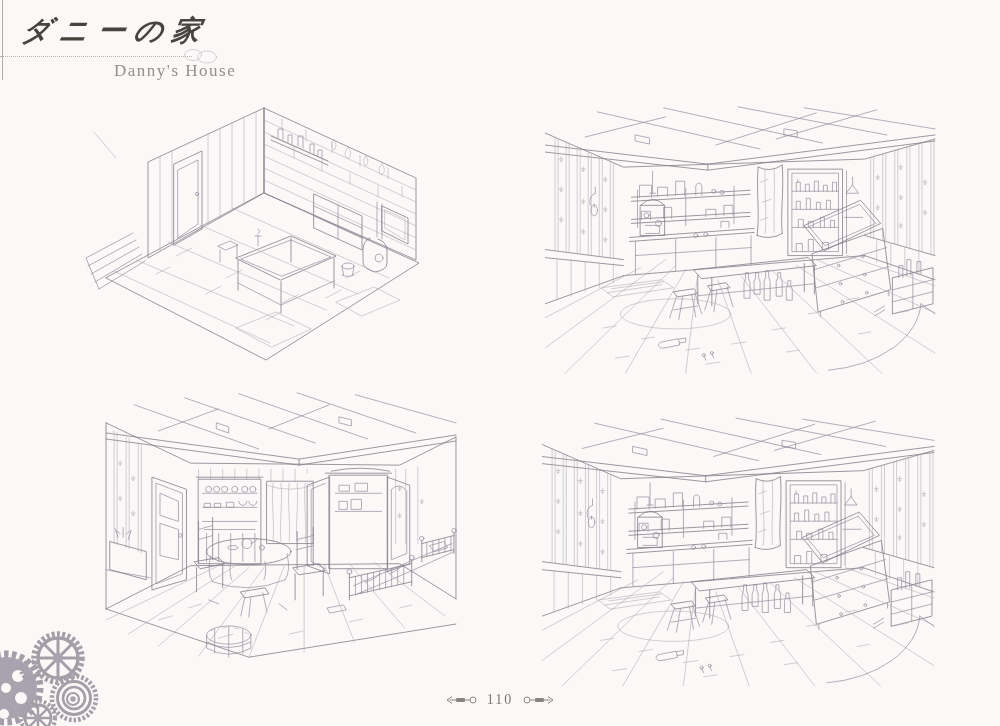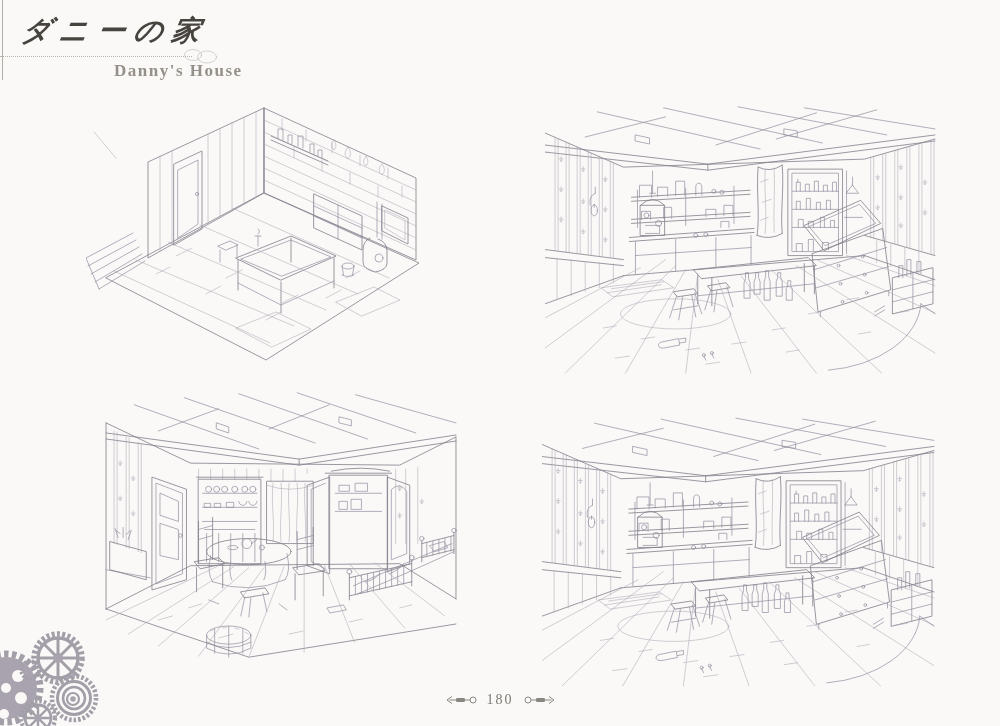--- a/index.html
+++ b/index.html
@@ -4,21 +4,21 @@
 <style>
   html,body{margin:0;padding:0;background:#e8e6e2;}
   .page{position:relative;width:1000px;height:726px;background:#faf9f7;overflow:hidden;
         font-family:"Liberation Serif","DejaVu Serif",serif;}
   
   .left-rule{position:absolute;left:2px;top:0;width:1px;height:80px;background:#b2aea8;}
   .title-jp{position:absolute;left:22px;top:12px;margin:0;font-size:28px;font-weight:600;
             color:#474440;letter-spacing:9px;transform:skewX(-10deg);font-style:italic;white-space:nowrap;}
   .title-rule{position:absolute;left:0;top:56px;width:192px;border-top:1px dotted #b9b5ae;}
   .title-flourish{position:absolute;left:180px;top:47px;}
-  .title-en{position:absolute;left:114px;top:61px;margin:0;font-size:17px;font-weight:700;
+  .title-en{position:absolute;left:114px;top:61px;margin:0;font-size:17px;font-weight:400;
             color:#96908a;letter-spacing:1.5px;white-space:nowrap;}
   
   .panel{position:absolute;}
   svg .sk{stroke:#857e8b;stroke-width:.8;fill:none;stroke-linecap:round;stroke-linejoin:round;}
   svg .lt{stroke:#aea8b6;stroke-width:.55;fill:none;stroke-linecap:round;}
   svg .md{stroke:#948da0;stroke-width:.7;fill:none;stroke-linecap:round;}
   
   .gears{position:absolute;left:0;top:606px;}
   .gearT{fill:none;stroke:#98939e;}
   .gearF{fill:#9d98a4;stroke:none;}
@@ -629,21 +629,21 @@
     </g>
   </svg>
 
   <div class="footer">
     <svg class="key-orn" width="30" height="12" viewBox="0 0 30 12">
       <path d="M0,6 L5,2.5 M0,6 L5,9.5 M2.5,6 H9"></path>
       <rect x="9" y="4" width="9" height="4" rx="1.2"></rect>
       <path d="M18,6 H23"></path>
       <circle cx="26" cy="6" r="3"></circle>
     </svg>
-    <span class="page-number">180</span>
+    <span class="page-number">110</span>
     <svg class="key-orn" width="30" height="12" viewBox="0 0 30 12">
       <circle cx="4" cy="6" r="3"></circle>
       <path d="M7,6 H12"></path>
       <rect x="12" y="4" width="9" height="4" rx="1.2"></rect>
       <path d="M21,6 H27.5 M30,6 L25,2.5 M30,6 L25,9.5"></path>
     </svg>
   </div>
 
 </div>
 

